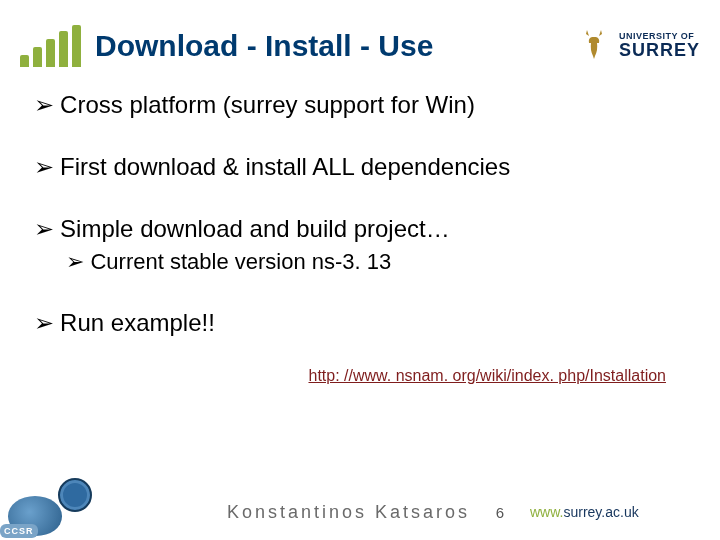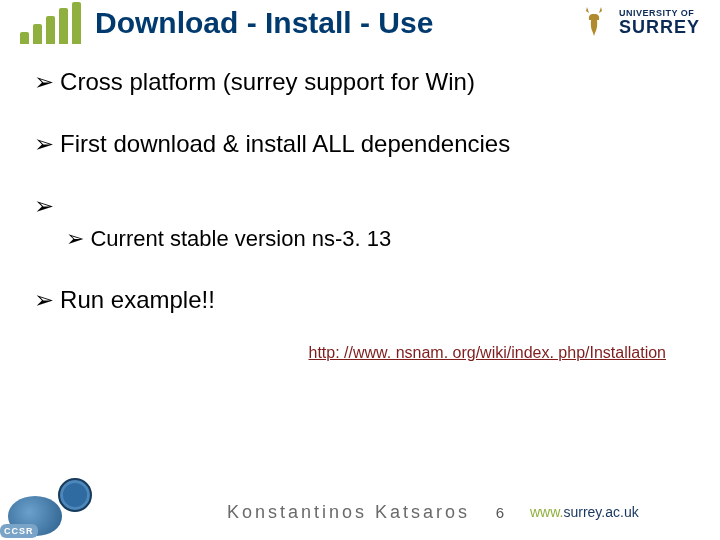--- a/index.html
+++ b/index.html
@@ -7,21 +7,21 @@
     width: 720px;
     height: 540px;
     background: #ffffff;
     font-family: Arial, Helvetica, sans-serif;
     position: relative;
     overflow: hidden;
   }
   .header {
     display: flex;
     align-items: center;
-    padding: 2px 20px 10px 20px;
+    padding: 25px 20px 10px 20px;
     gap: 14px;
   }
   .bars-logo {
     display: flex;
     align-items: flex-end;
     gap: 4px;
     height: 42px;
   }
   .bars-logo .bar {
     width: 9px;
@@ -176,20 +176,21 @@
   <div class="bullet-l1">
     <span class="marker">➢</span>
     <span>Cross platform (surrey support for Win)</span>
   </div>
   <div class="bullet-l1 gap-big">
     <span class="marker">➢</span>
     <span>First download &amp; install ALL dependencies</span>
   </div>
   <div class="bullet-l1 gap-big">
     <span class="marker">➢</span>
+    <span>Simple download and build project…</span>
   </div>
   <div class="bullet-l2">
     <span class="marker">➢</span>
     <span>Current stable version ns-3. 13</span>
   </div>
   <div class="bullet-l1 gap-big">
     <span class="marker">➢</span>
     <span>Run example!!</span>
   </div>
   <div class="link">http: //www. nsnam. org/wiki/index. php/Installation</div>

